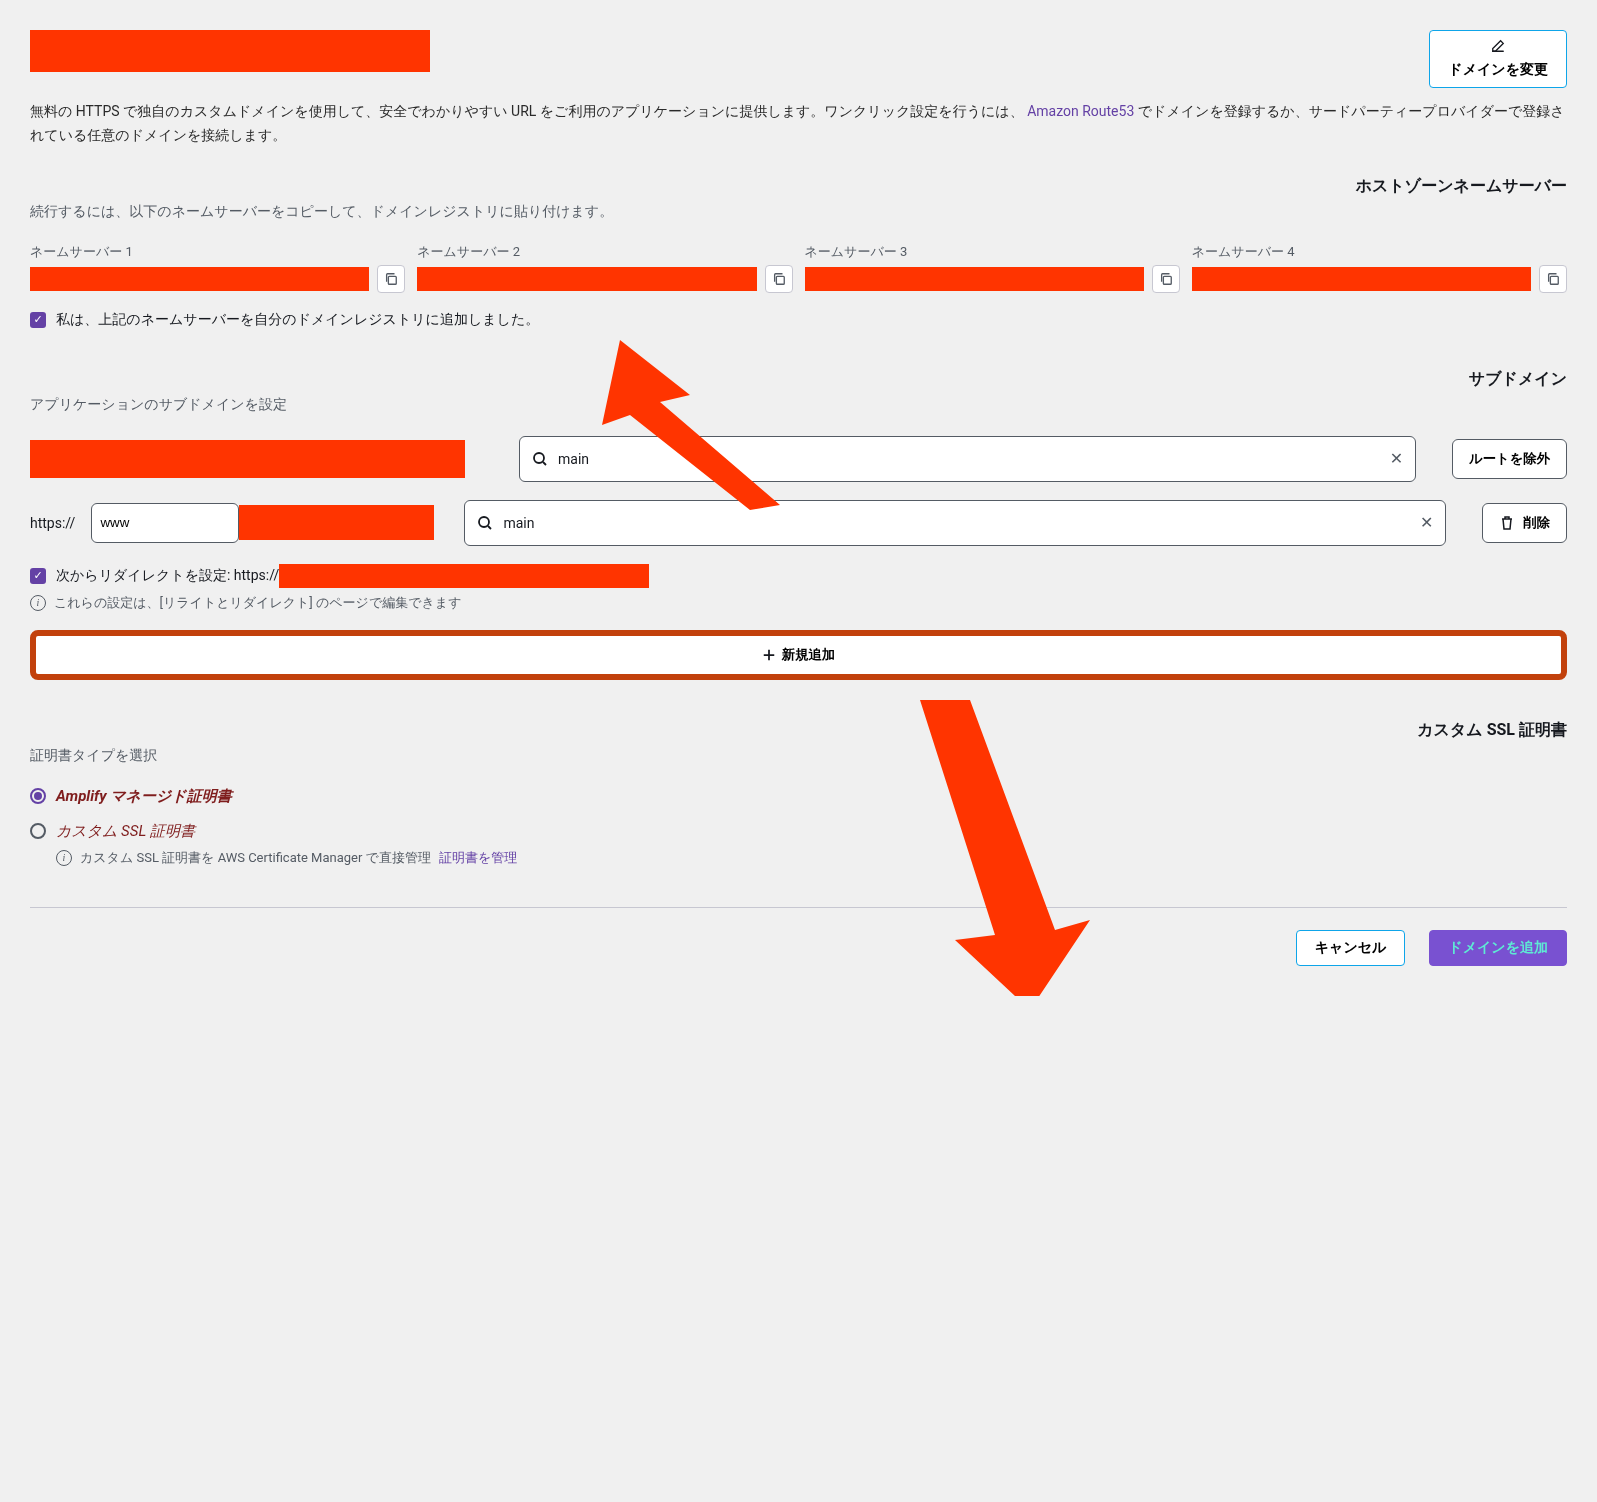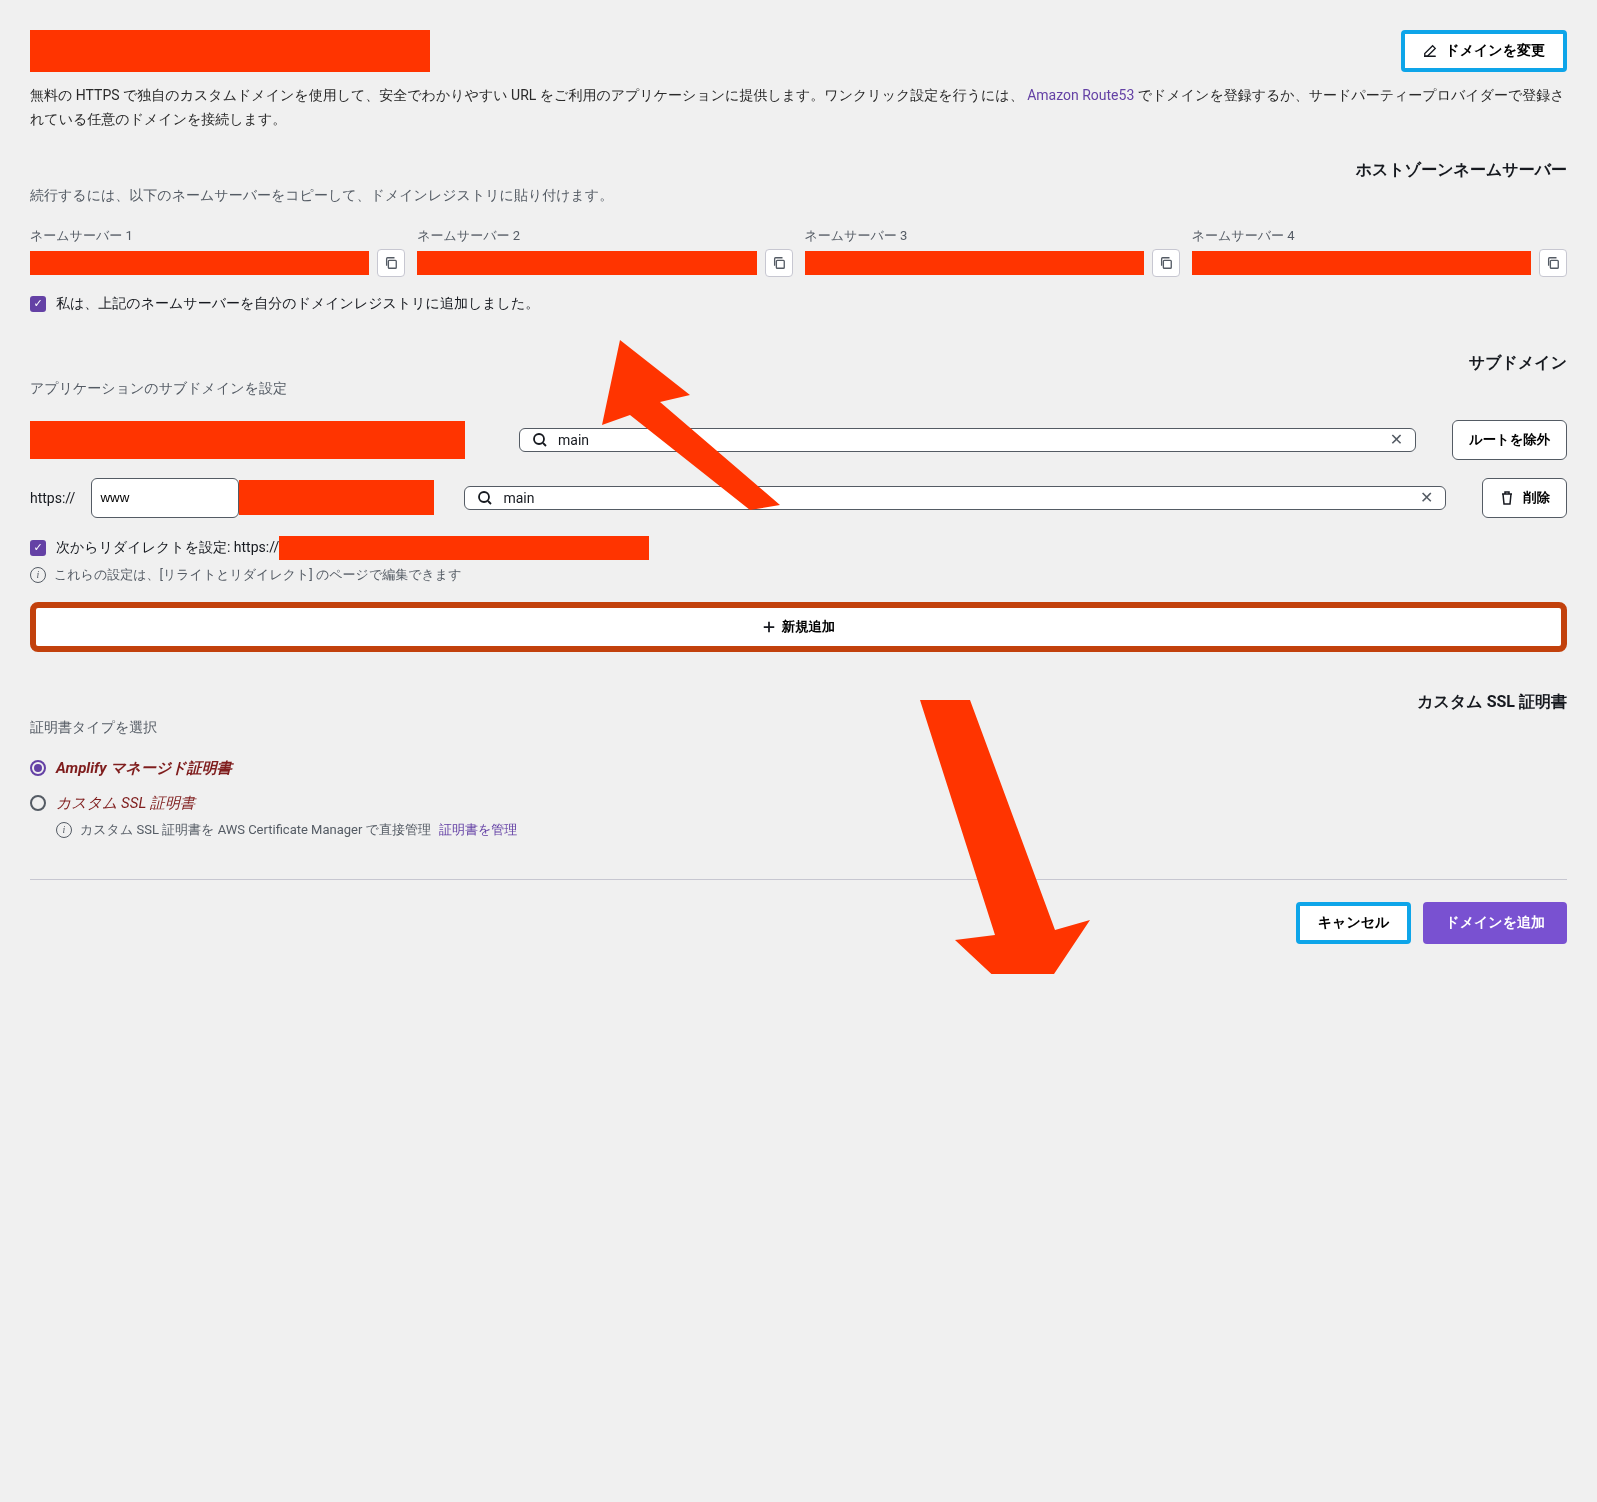--- a/index.html
+++ b/index.html
@@ -16,34 +16,36 @@
       align-items: flex-start;
       margin-bottom: 12px;
     }
     .redact {
       background: #ff3400;
       display: inline-block;
     }
     .redact-title { width: 400px; height: 42px; }
     .btn {
       background: #fff;
-      border: 4px solid #0ea5e9;
+      border: 1px solid #0ea5e9;
       border-radius: 4px;
       padding: 8px 18px;
       font-size: 14px;
       font-weight: 700;
       cursor: pointer;
       display: inline-flex;
       align-items: center;
       gap: 8px;
+      flex-direction: column;
     }
     .btn-primary {
       background: #7951d1;
       border-color: #7951d1;
-      color: #ffffff;
+      color: #5eead4;
+      margin-left: 12px;
     }
     .description { color: #2a2a2a; line-height: 1.7; margin-bottom: 28px; }
     .link { color: #6441a5; text-decoration: none; }
     .section { margin-bottom: 40px; }
     .section-title { font-weight: 700; font-size: 16px; margin-bottom: 6px; color: #16191f; text-align: right; }
     .section-desc { color: #545b64; margin-bottom: 22px; }
     .ns-grid { display: flex; gap: 12px; margin-bottom: 18px; }
     .ns-col { flex: 1; }
     .ns-label { color: #545b64; font-size: 13px; margin-bottom: 4px; display: block; }
     .ns-value-row { display: flex; align-items: center; gap: 8px; }
@@ -56,21 +58,21 @@
     .checkbox-row { display: flex; align-items: center; gap: 10px; }
     .checkbox {
       width: 16px; height: 16px; border-radius: 3px; background: #6441a5;
       display: flex; align-items: center; justify-content: center; color: #fff; font-size: 11px;
     }
     .checkbox-label { color: #16191f; }
     .subd-row { display: flex; gap: 12px; align-items: center; margin-bottom: 18px; }
     .subd-redact-1 { background: #ff3400; height: 38px; width: 435px; }
     .search-input {
       flex: 1; display: flex; align-items: center; background: #fff;
-      border: 1px solid #545b64; border-radius: 6px; padding: 8px 12px; height: 24px;
+      border: 1px solid #545b64; border-radius: 6px; padding: 8px 12px; height: 46px;
     }
     .search-input .text { flex: 1; margin-left: 10px; }
     .clear-x { color: #545b64; font-size: 16px; cursor: pointer; }
     .btn-outlined {
       background: #fff; border: 1px solid #545b64; border-radius: 6px;
       padding: 8px 16px; font-weight: 700; cursor: pointer; height: 40px;
       display:flex; align-items:center; gap:8px;margin-left:24px;
     }
     .https-label { font-weight: 400; padding-right: 4px;}
     .text-input {

